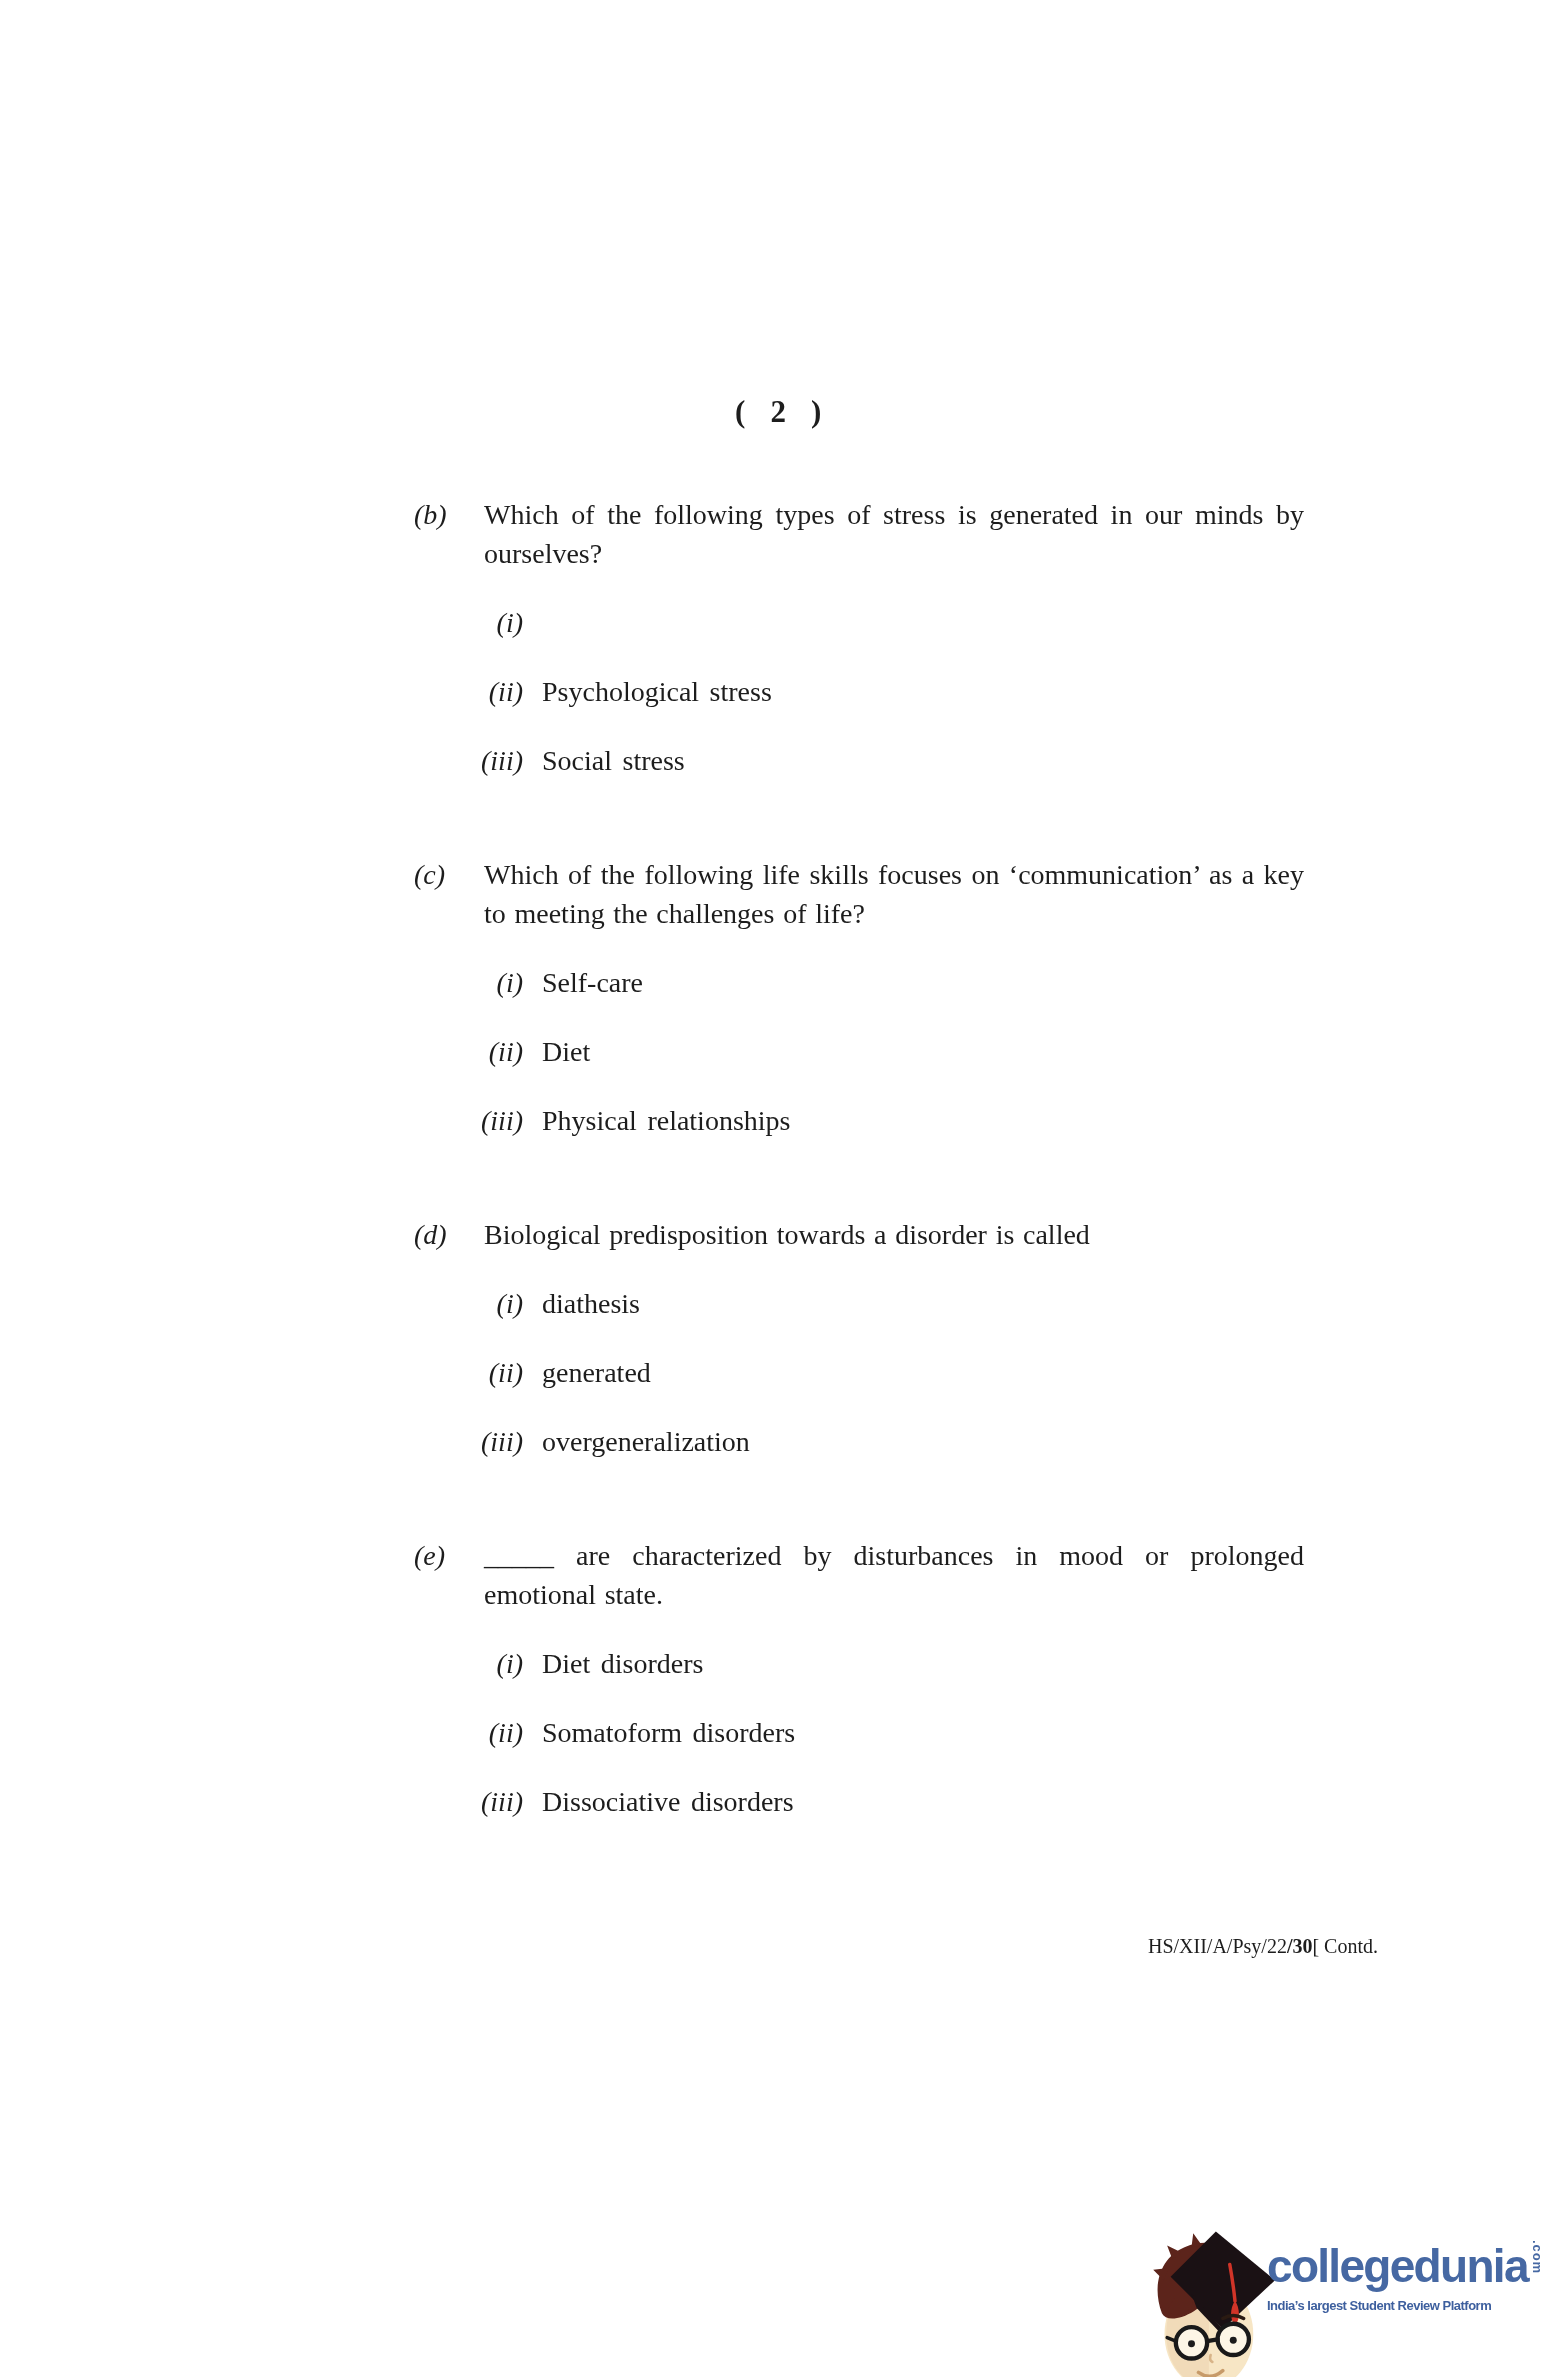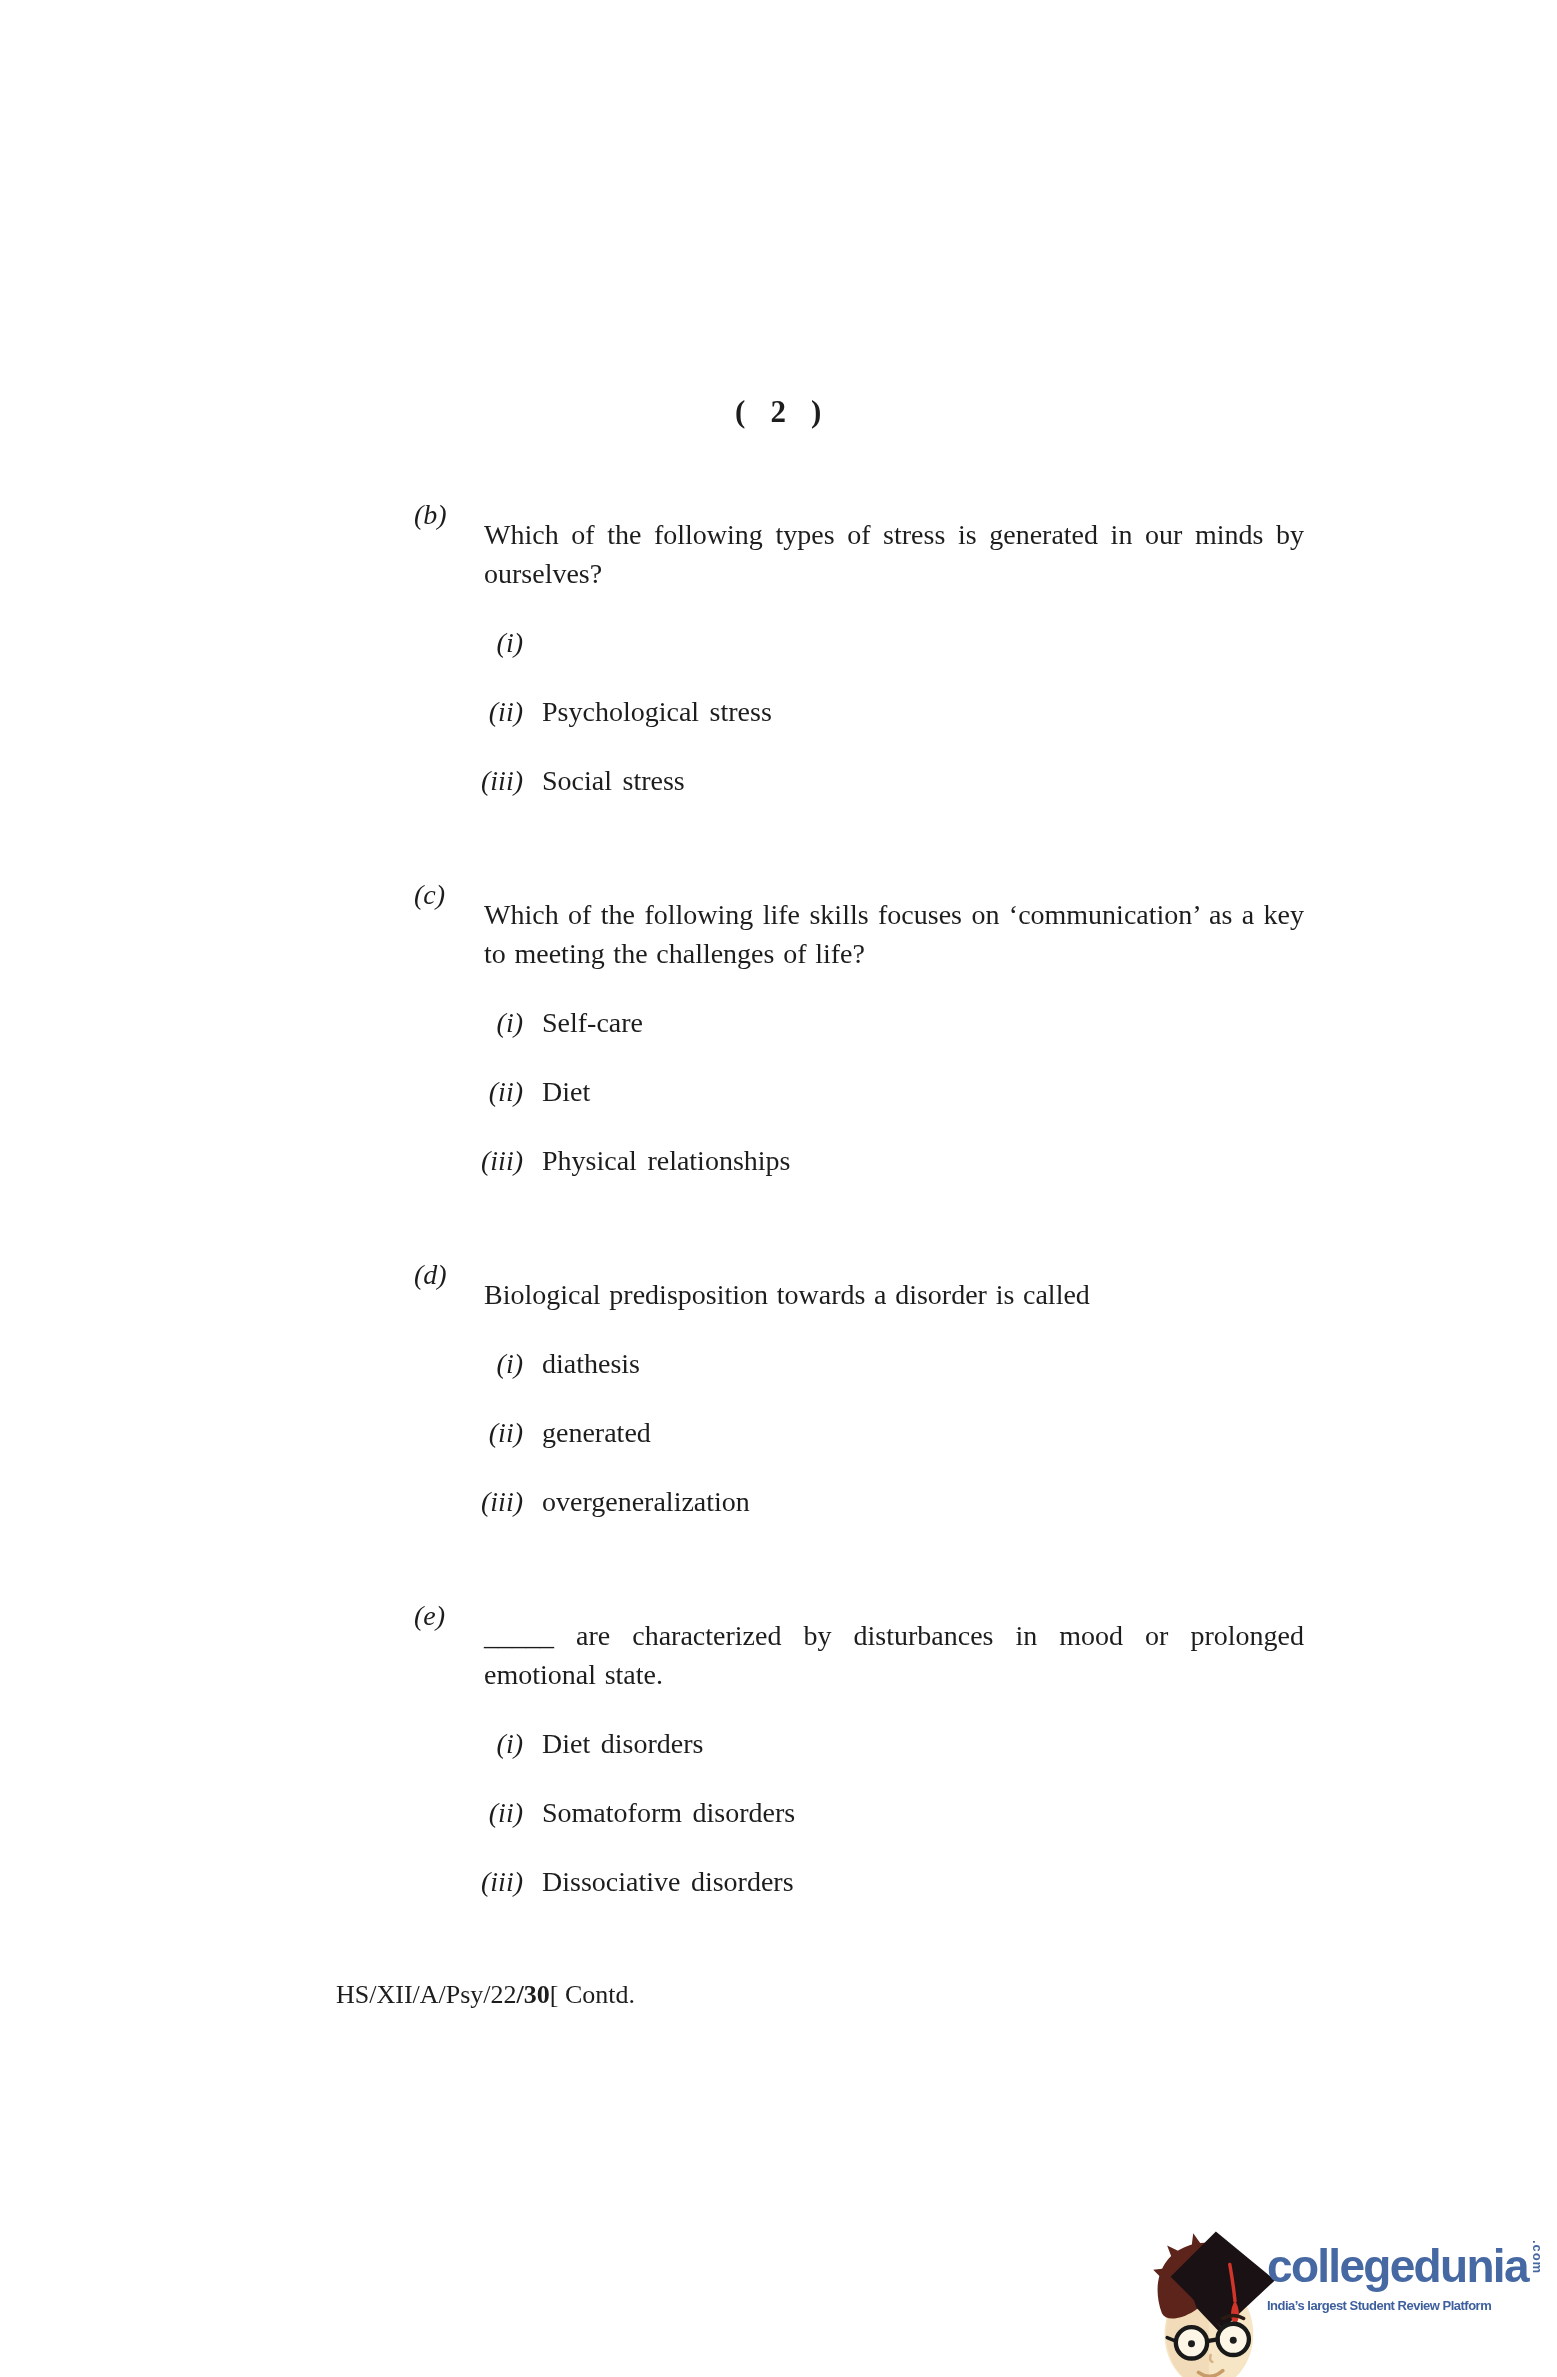--- a/index.html
+++ b/index.html
@@ -31,29 +31,29 @@
   }
   
   .questions{
     position:absolute;top:495px;left:414px;width:890px;
     font-size:28px;line-height:39px;word-spacing:1.7px;
   }
   .question{margin-bottom:75px;}
   .question:last-child{margin-bottom:0;}
   .q-row{display:flex;align-items:flex-start;}
   .q-label{width:70px;flex:0 0 70px;font-style:italic;}
-  .q-text{flex:1;text-align:justify;margin-top:20px;}
+  .q-text{flex:1;text-align:justify;}
   .option{display:flex;margin-top:30px;align-items:flex-start;}
   .opt-num{width:109px;flex:0 0 109px;text-align:right;font-style:italic;}
   .opt-text{margin-left:19px;word-spacing:3.5px;}
   
   .footer{
     position:absolute;top:1929px;left:336px;width:1042px;
-    display:flex;justify-content:flex-start;
-    font-size:26px;line-height:35px;margin-top:48px;
+    display:flex;justify-content:flex-end;
+    font-size:20px;line-height:35px;
   }
   .paper-code b{font-weight:bold;}
   
   .logo{
     position:absolute;left:1122px;top:2214px;width:436px;height:164px;
   }
   .mascot{
     position:absolute;left:24.4px;top:14px;width:131px;height:174px;
   }
   .logo-text{

